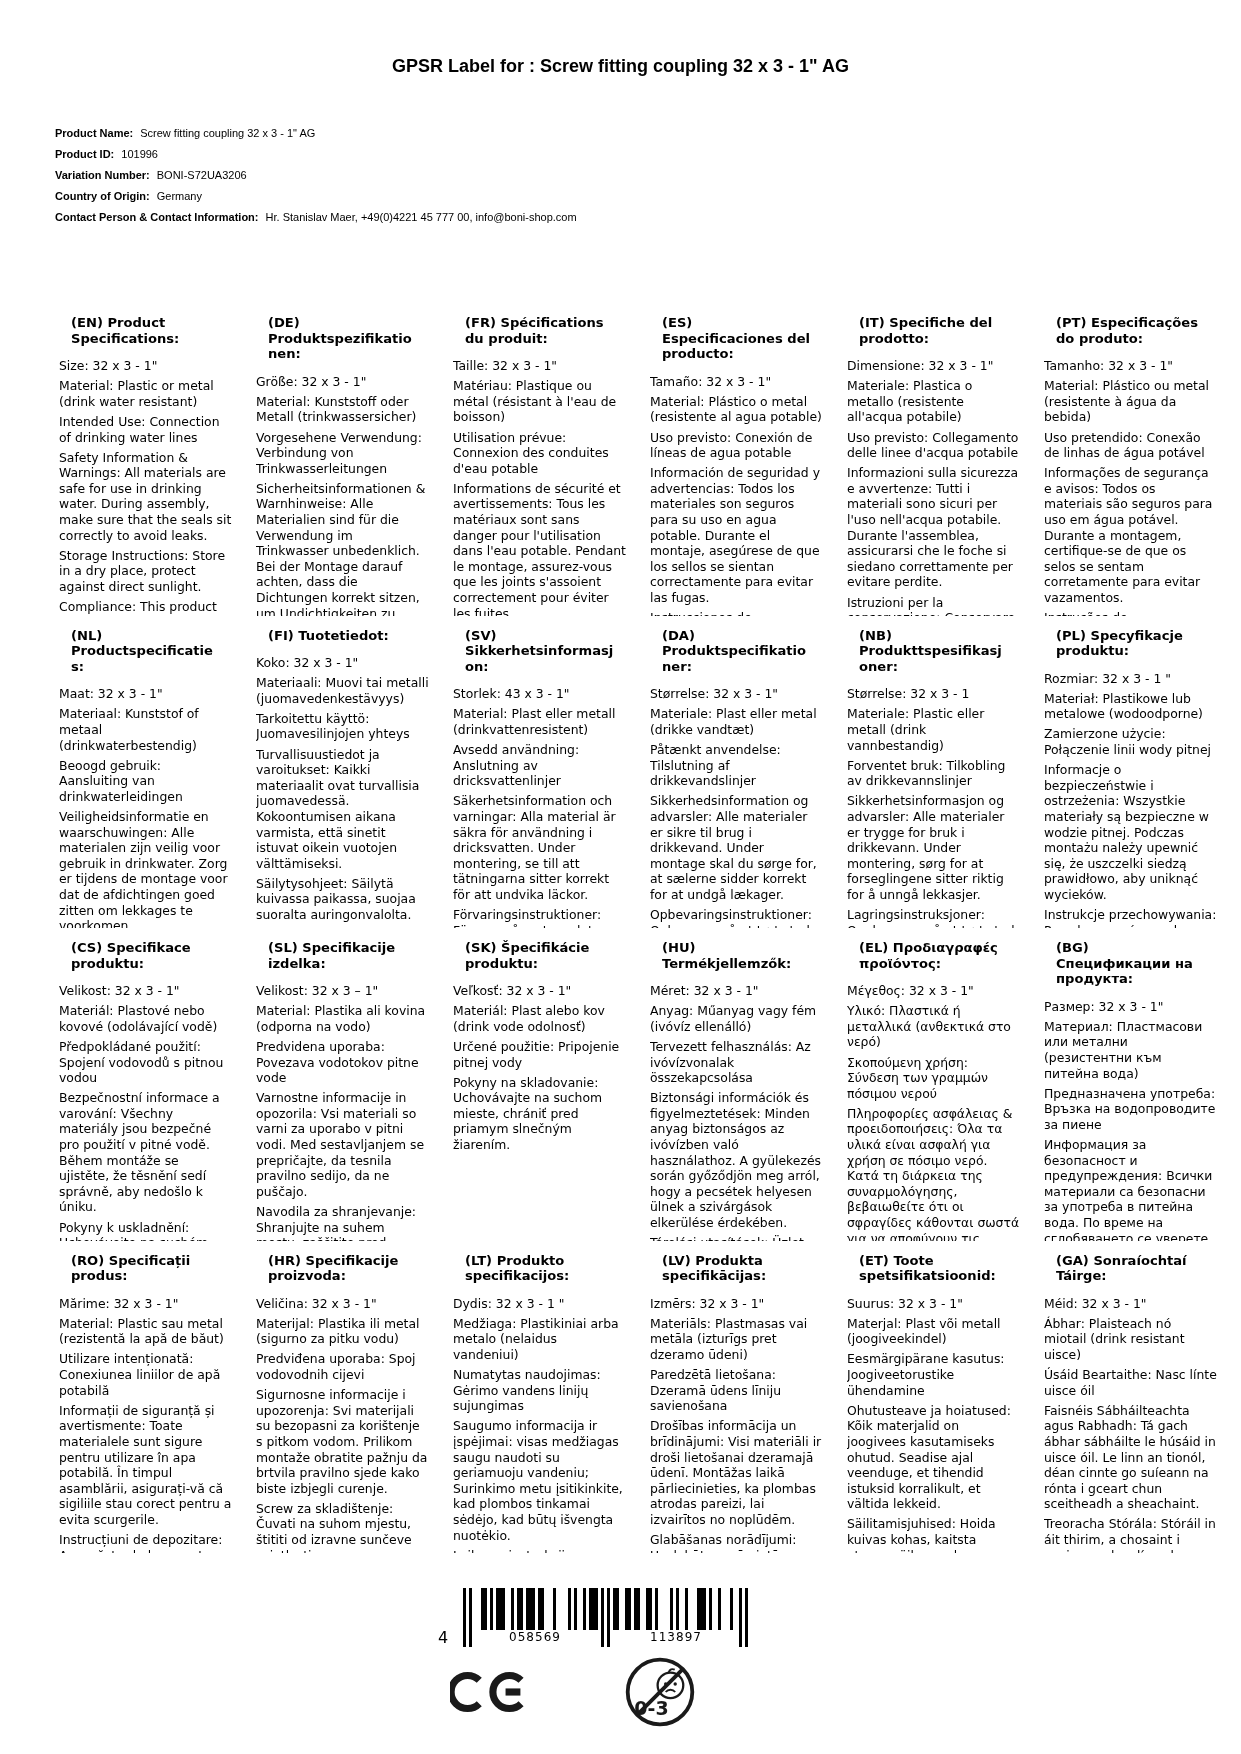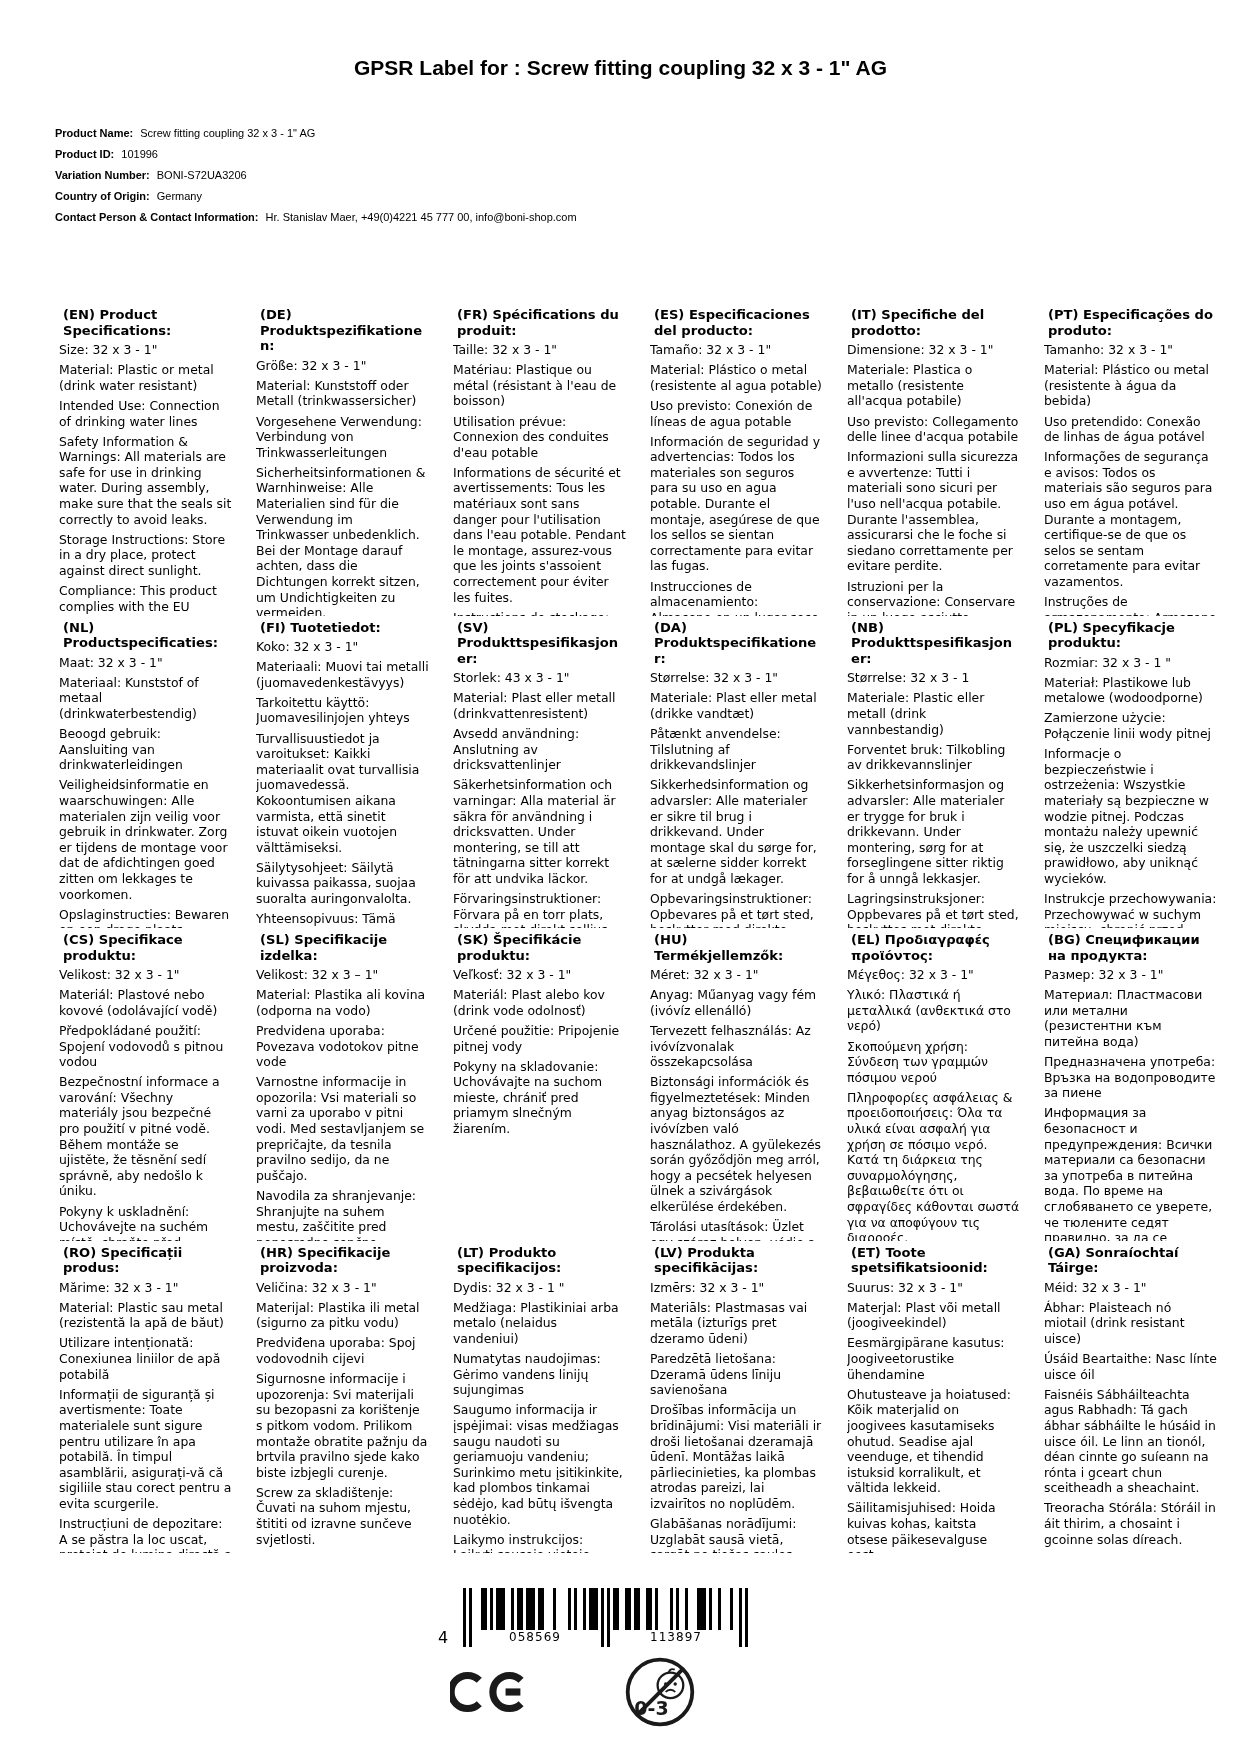--- a/index.html
+++ b/index.html
@@ -2,37 +2,37 @@
 <html><head>
 <meta charset="utf-8">
 <style>
   html,body { margin:0; padding:0; }
   body {
     width:1241px; height:1754px; background:#ffffff; color:#000;
     font-family:"DejaVu Sans", sans-serif; position:relative; overflow:hidden;
   }
   .title {
     position:absolute; top:56px; left:0; width:100%; text-align:center;
-    font-family:"Liberation Sans", sans-serif; font-size:21px; font-weight:bold;
+    font-family:"Liberation Sans", sans-serif; font-size:18px; font-weight:bold;
   }
   .info {
     position:absolute; left:55px; top:123px;
     font-family:"Liberation Sans", sans-serif; font-size:11px; line-height:21px;
   }
   .info-row { white-space:nowrap; }
   .info-label { font-weight:bold; margin-right:7px; }
   .specs-grid {
     position:absolute; left:59px; top:303px;
     display:grid; grid-template-columns:repeat(6,197px); grid-auto-rows:312.5px;
   }
   .spec-cell {
     padding-right:24px; overflow:hidden;
     font-size:12.4px; line-height:15.6px; overflow-wrap:break-word;
   }
-  .spec-heading { font-weight:bold; font-size:13.1px; margin:4px; }
+  .spec-heading { font-weight:bold; font-size:13.1px; margin:12px; }
   .spec-para { margin:0 0 4.5px 0; }
   .barcode-wrap { position:absolute; left:438px; top:1588px; width:312px; height:62px; }
   .barcode-first-digit { position:absolute; left:0; top:40px; font-size:16px; }
   .barcode-svg { position:absolute; left:25px; top:0; width:285px; height:60px; }
   .barcode-svg rect { fill:#000; }
   .bc-digits { position:absolute; top:42px; font-size:12px; text-align:center; letter-spacing:1px; }
   .bc-digits.g1 { left:34px; width:126px; }
   .bc-digits.g2 { left:175px; width:126px; }
   .ce-svg { position:absolute; left:450px; top:1660px; width:88px; height:64px; }
   .age-svg { position:absolute; left:622px; top:1654px; width:76px; height:76px; }
@@ -133,21 +133,21 @@
     <p class="spec-heading">(FI) Tuotetiedot:</p>
   <p class="spec-para">Koko: 32 x 3 - 1"</p>
       <p class="spec-para">Materiaali: Muovi tai metalli (juomavedenkestävyys)</p>
       <p class="spec-para">Tarkoitettu käyttö: Juomavesilinjojen yhteys</p>
       <p class="spec-para">Turvallisuustiedot ja varoitukset: Kaikki materiaalit ovat turvallisia juomavedessä. Kokoontumisen aikana varmista, että sinetit istuvat oikein vuotojen välttämiseksi.</p>
       <p class="spec-para">Säilytysohjeet: Säilytä kuivassa paikassa, suojaa suoralta auringonvalolta.</p>
       <p class="spec-para">Yhteensopivuus: Tämä tuote vastaa EU:n tuoteturvallisuusasetusta.</p>
     </div>
 
   <div class="spec-cell">
-    <p class="spec-heading">(SV) Produkttspesifikasjoner:</p>
+    <p class="spec-heading">(SV) Sikkerhetsinformasjon:</p>
   <p class="spec-para">Storlek: 43 x 3 - 1"</p>
       <p class="spec-para">Material: Plast eller metall (drinkvattenresistent)</p>
       <p class="spec-para">Avsedd användning: Anslutning av dricksvattenlinjer</p>
       <p class="spec-para">Säkerhetsinformation och varningar: Alla material är säkra för användning i dricksvatten. Under montering, se till att tätningarna sitter korrekt för att undvika läckor.</p>
       <p class="spec-para">Förvaringsinstruktioner: Förvara på en torr plats, skydda mot direkt solljus.</p>
     </div>
 
   <div class="spec-cell">
     <p class="spec-heading">(DA) Produktspecifikationer:</p>
   <p class="spec-para">Størrelse: 32 x 3 - 1"</p>

